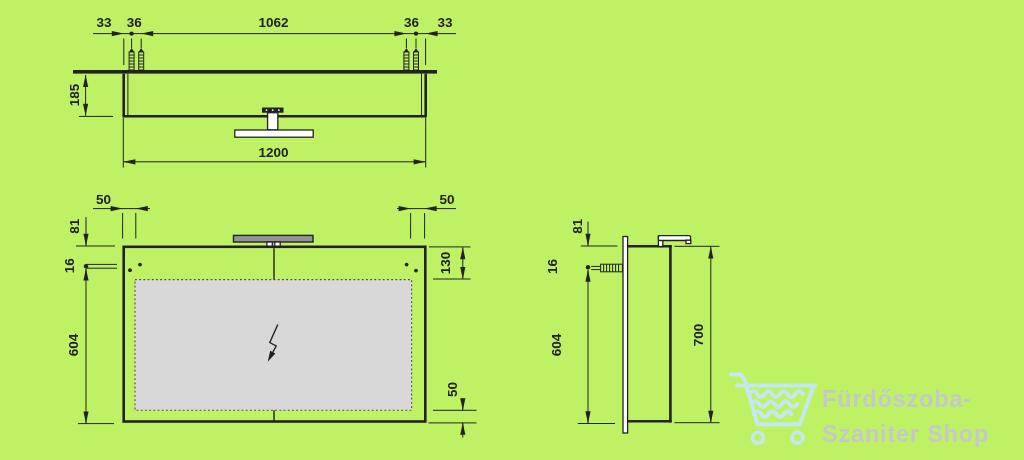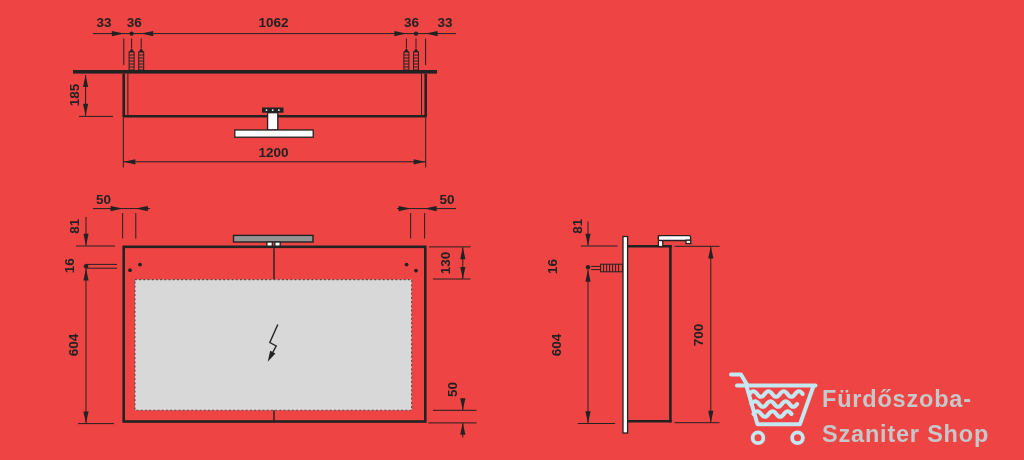--- a/index.html
+++ b/index.html
@@ -1,16 +1,16 @@
 <!DOCTYPE html>
 <html style="--line: #222222; --panel-gray: #d8d8d8; --lamp-gray: #949494; --dash: #4a4a4a; --logo-blue: #c4e8f1; --logo-gray: #c6c7c9;"><head>
 <meta charset="utf-8">
 <style>
   html,body{margin:0;padding:0;background:#ffffff;}
-  .stage{position:relative;width:1024px;height:460px;background:#ef4444;overflow:hidden;
+  .stage{position:relative;width:1024px;height:460px;background:#bef264;overflow:hidden;
          font-family:"Liberation Sans",sans-serif;}
   svg{position:absolute;left:0;top:0;}
   
   .thin  {stroke:var(--line,#222);stroke-width:1;fill:none;}
   .ln    {stroke:var(--line,#222);stroke-width:1.4;fill:none;}
   .ln2   {stroke:var(--line,#222);stroke-width:2.6;fill:none;}
   .fillb {fill:var(--line,#222);stroke:none;}
   .wbox  {stroke:var(--line,#222);stroke-width:1.3;fill:#ffffff;}
   .lampbar{stroke:var(--line,#222);stroke-width:1.4;fill:var(--lamp-gray,#949494);}
   .graybox{fill:var(--panel-gray,#d8d8d8);stroke:var(--dash,#4a4a4a);stroke-width:1.1;

